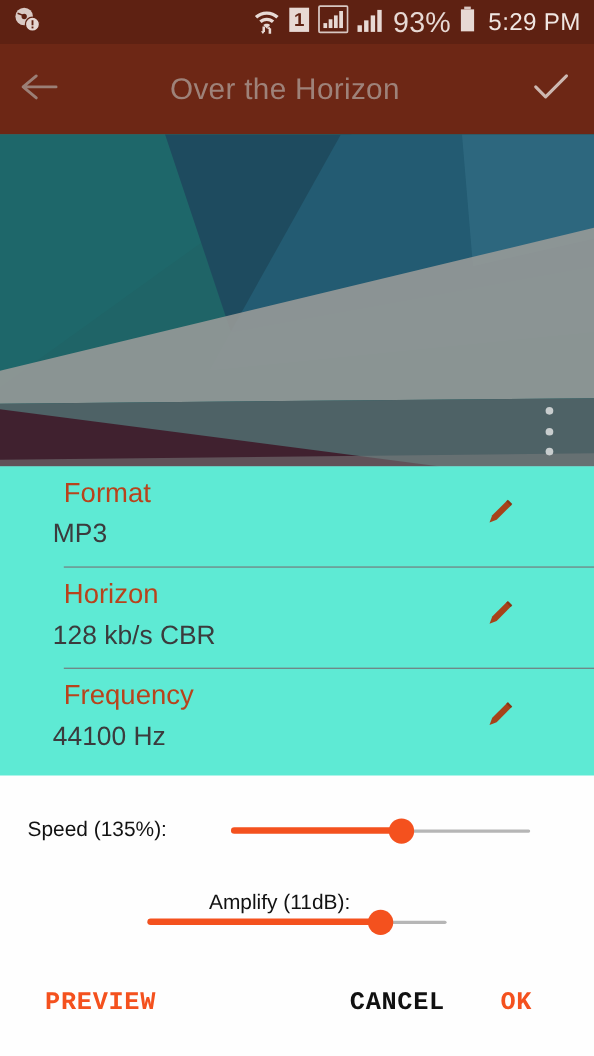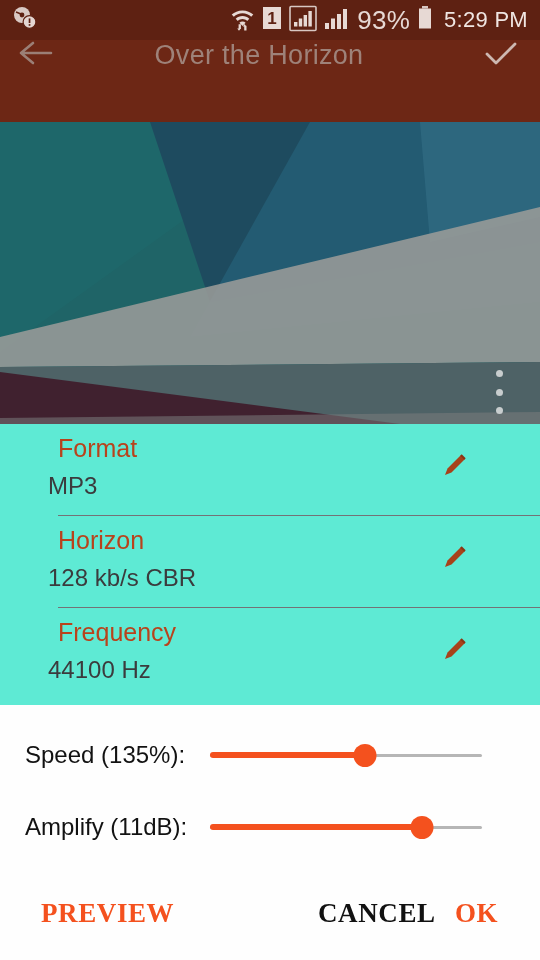--- a/index.html
+++ b/index.html
@@ -21,21 +21,21 @@
   .sb-left { display:flex; align-items:center; gap:6px; flex:1; }
   .sb-right { display:flex; align-items:center; gap:7px; }
   .sb-text { color:#e7d9d4; font-size:26px; letter-spacing:.2px; }
   .sb-time { color:#f0e6e2; font-size:22px; letter-spacing:.3px; margin-left:4px;}
   .ico { display:block; }
 
   
   .toolbar {
     position:absolute; top:40px; left:0; width:540px; height:82px;
     background:#6d2715;
-    display:flex; align-items:flex-start;
+    display:flex; align-items:center;
     z-index:5;
   }
   .tb-back { width:72px; display:flex; align-items:center; justify-content:center; }
   .tb-title {
     flex:1; color:#9e8279; font-size:27px; font-weight:400;
     letter-spacing:.3px; text-align:center; margin-left:-16px;
   }
   .tb-check { width:78px; display:flex; align-items:center; justify-content:center; }
 
   
@@ -70,40 +70,40 @@
   
   .dialog {
     position:absolute; left:0; bottom:0; width:540px; height:255px;
     background:#fefefe; z-index:10;
   }
   .slider-row {
     position:absolute; left:0; width:540px; height:34px;
     display:flex; align-items:center;
   }
   .slider-row.r1 { top:33px; }
-  .slider-row.r2 { top:105px; }
+  .slider-row.r2 { top:105px;flex-direction:column; }
   .sl-label {
-    width:210px; padding-left:25px; font-size:24px; color:#121212;
+    width:210px; padding-left:25px; font-size:19px; color:#121212;
     white-space:nowrap;
   }
   .sl-track-wrap {
     position:relative; width:272px; height:34px;
     display:flex; align-items:center;
   }
   .sl-bg { position:absolute; left:0; right:0; height:3px; background:#b6b6b6; border-radius:2px; }
   .sl-fill { position:absolute; left:0; height:6px; background:#f4511e; border-radius:3px; }
   .sl-thumb {
     position:absolute; width:23px; height:23px; border-radius:50%;
     background:#f4511e; transform:translateX(-50%);
   }
   .btnrow { position:absolute; left:0; bottom:0; width:540px; height:80px; }
   .dlg-btn {
-    position:absolute; top:18px; font-size:27px; font-weight:bold;
+    position:absolute; top:18px; font-size:23px; font-weight:bold;
     letter-spacing:.6px; background:none; border:none; cursor:pointer;
-    font-family:Liberation Serif, serif;
+    font-family:Liberation Mono, monospace;
   }
   .b-preview { left:41px; color:#f4511e; }
   .b-cancel { left:318px; color:#111111; }
   .b-ok { left:455px; color:#f4511e; }
 </style>
 </head>
 <body>
 
 <div id="screen">
 

